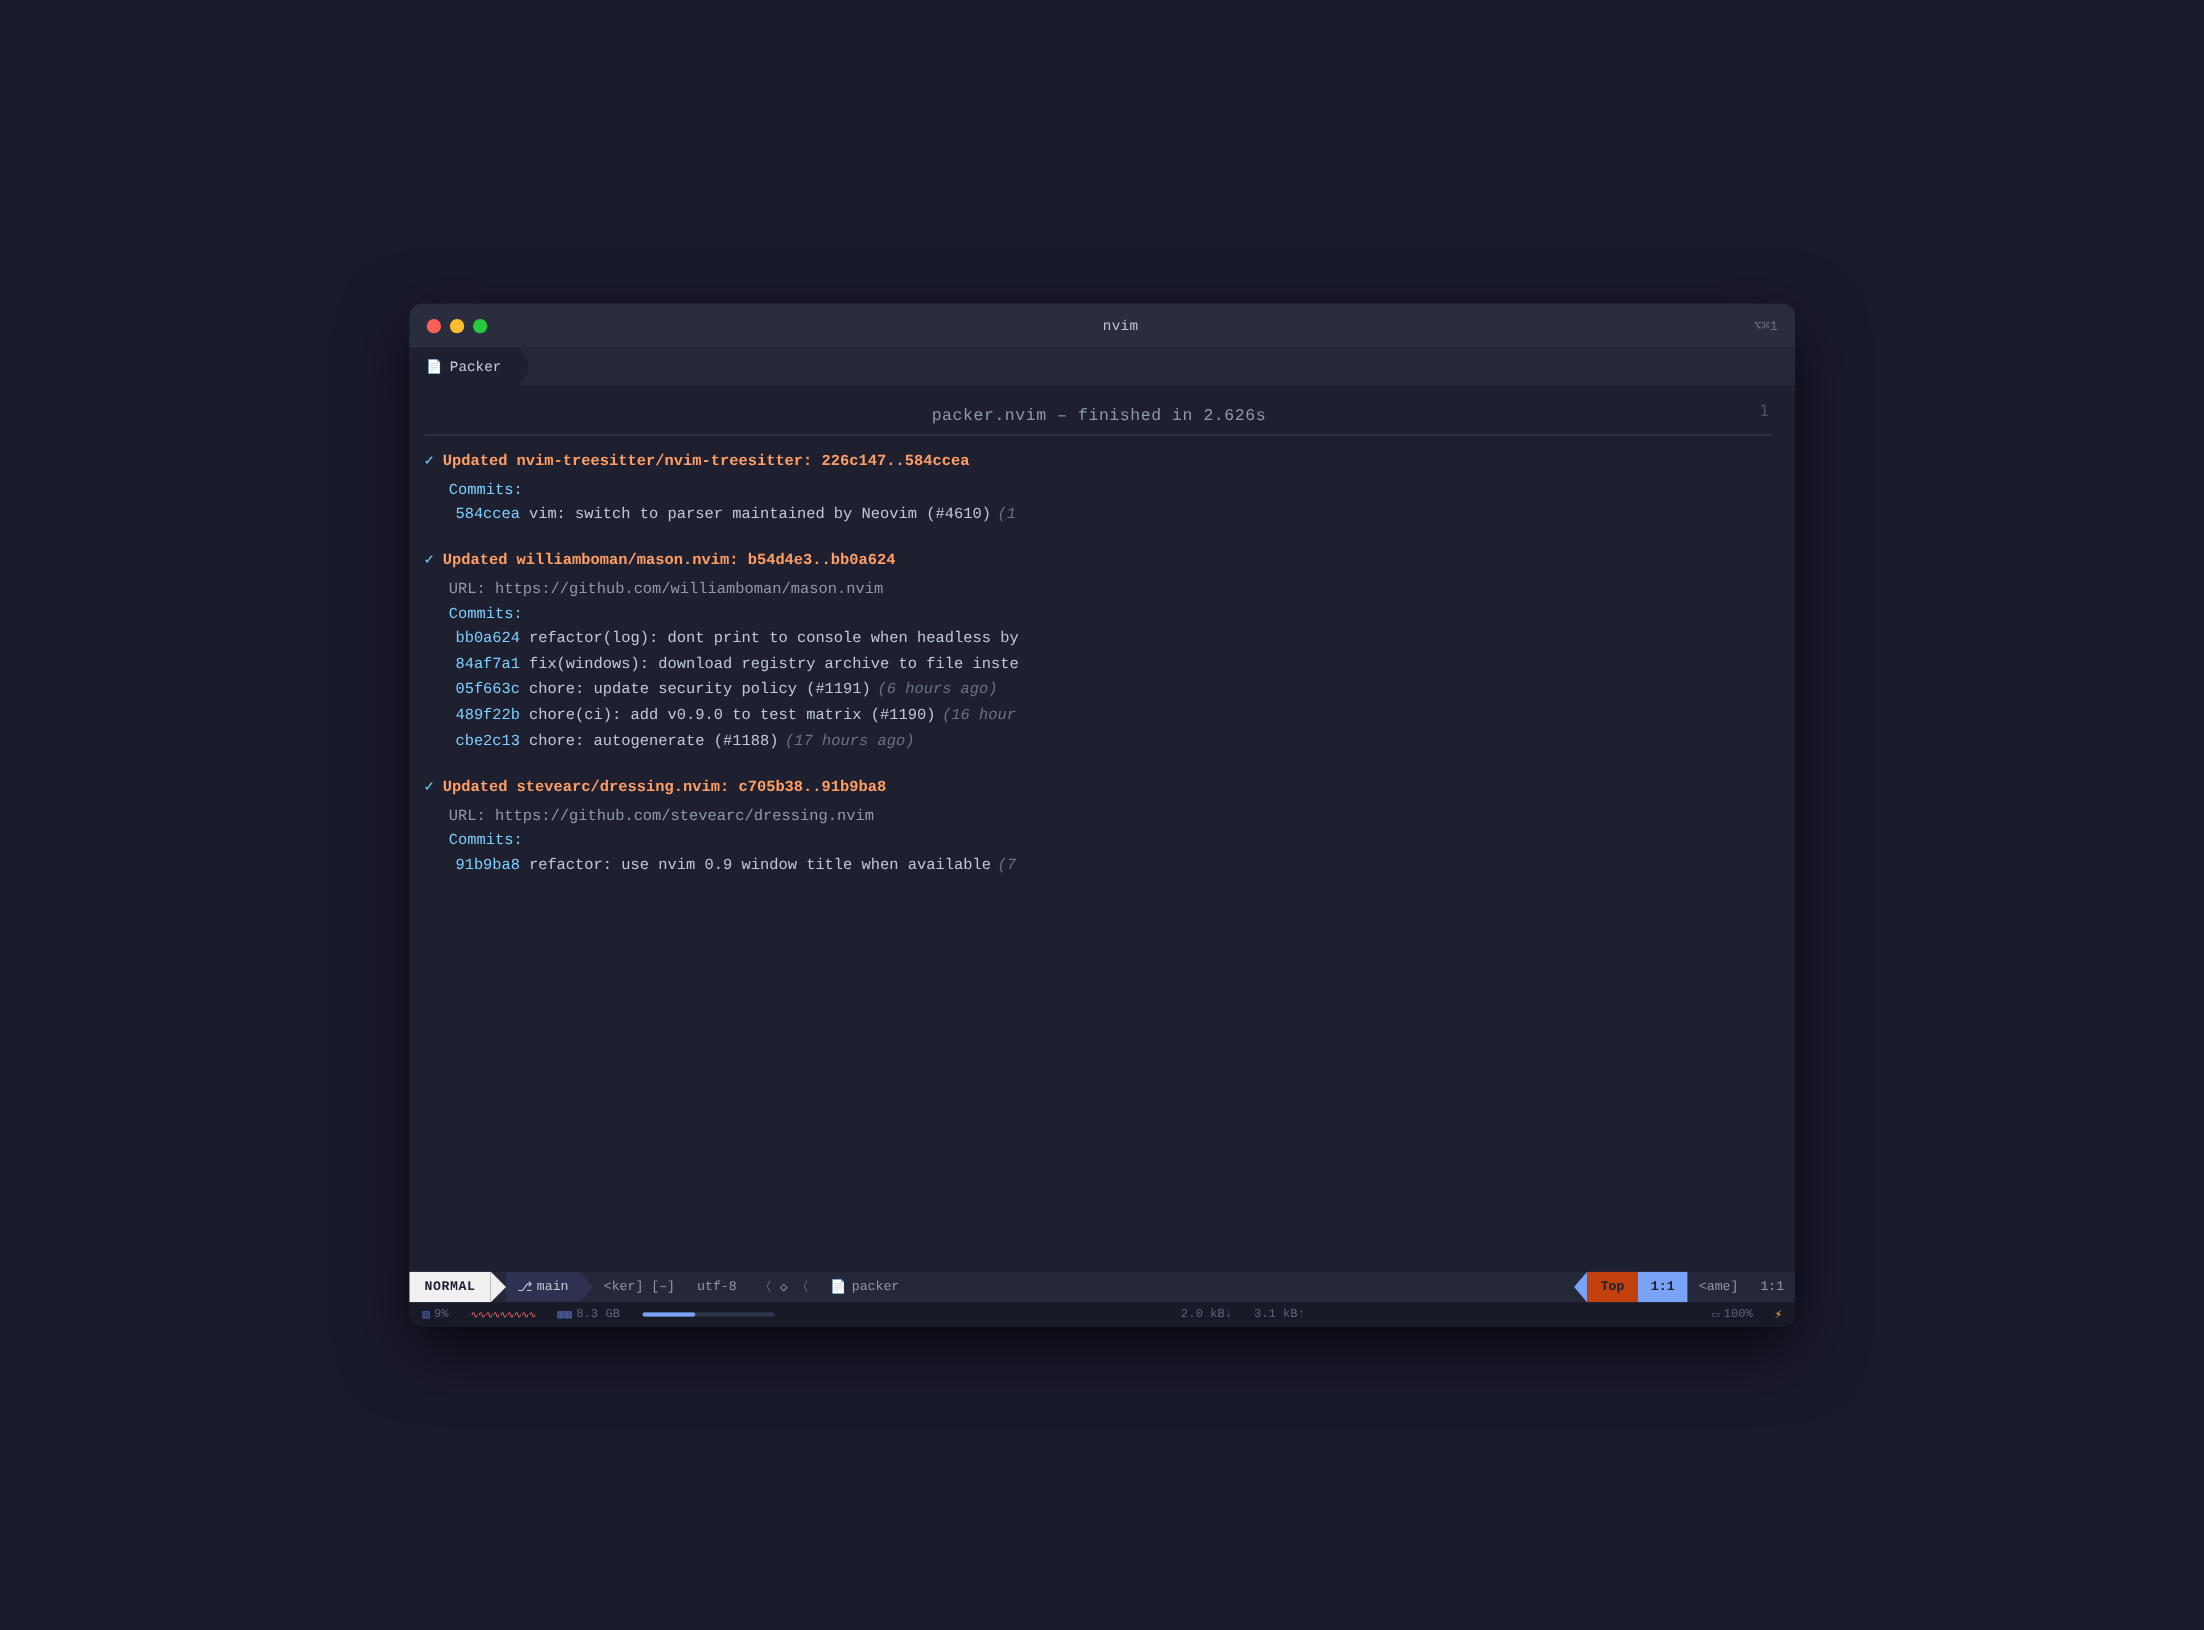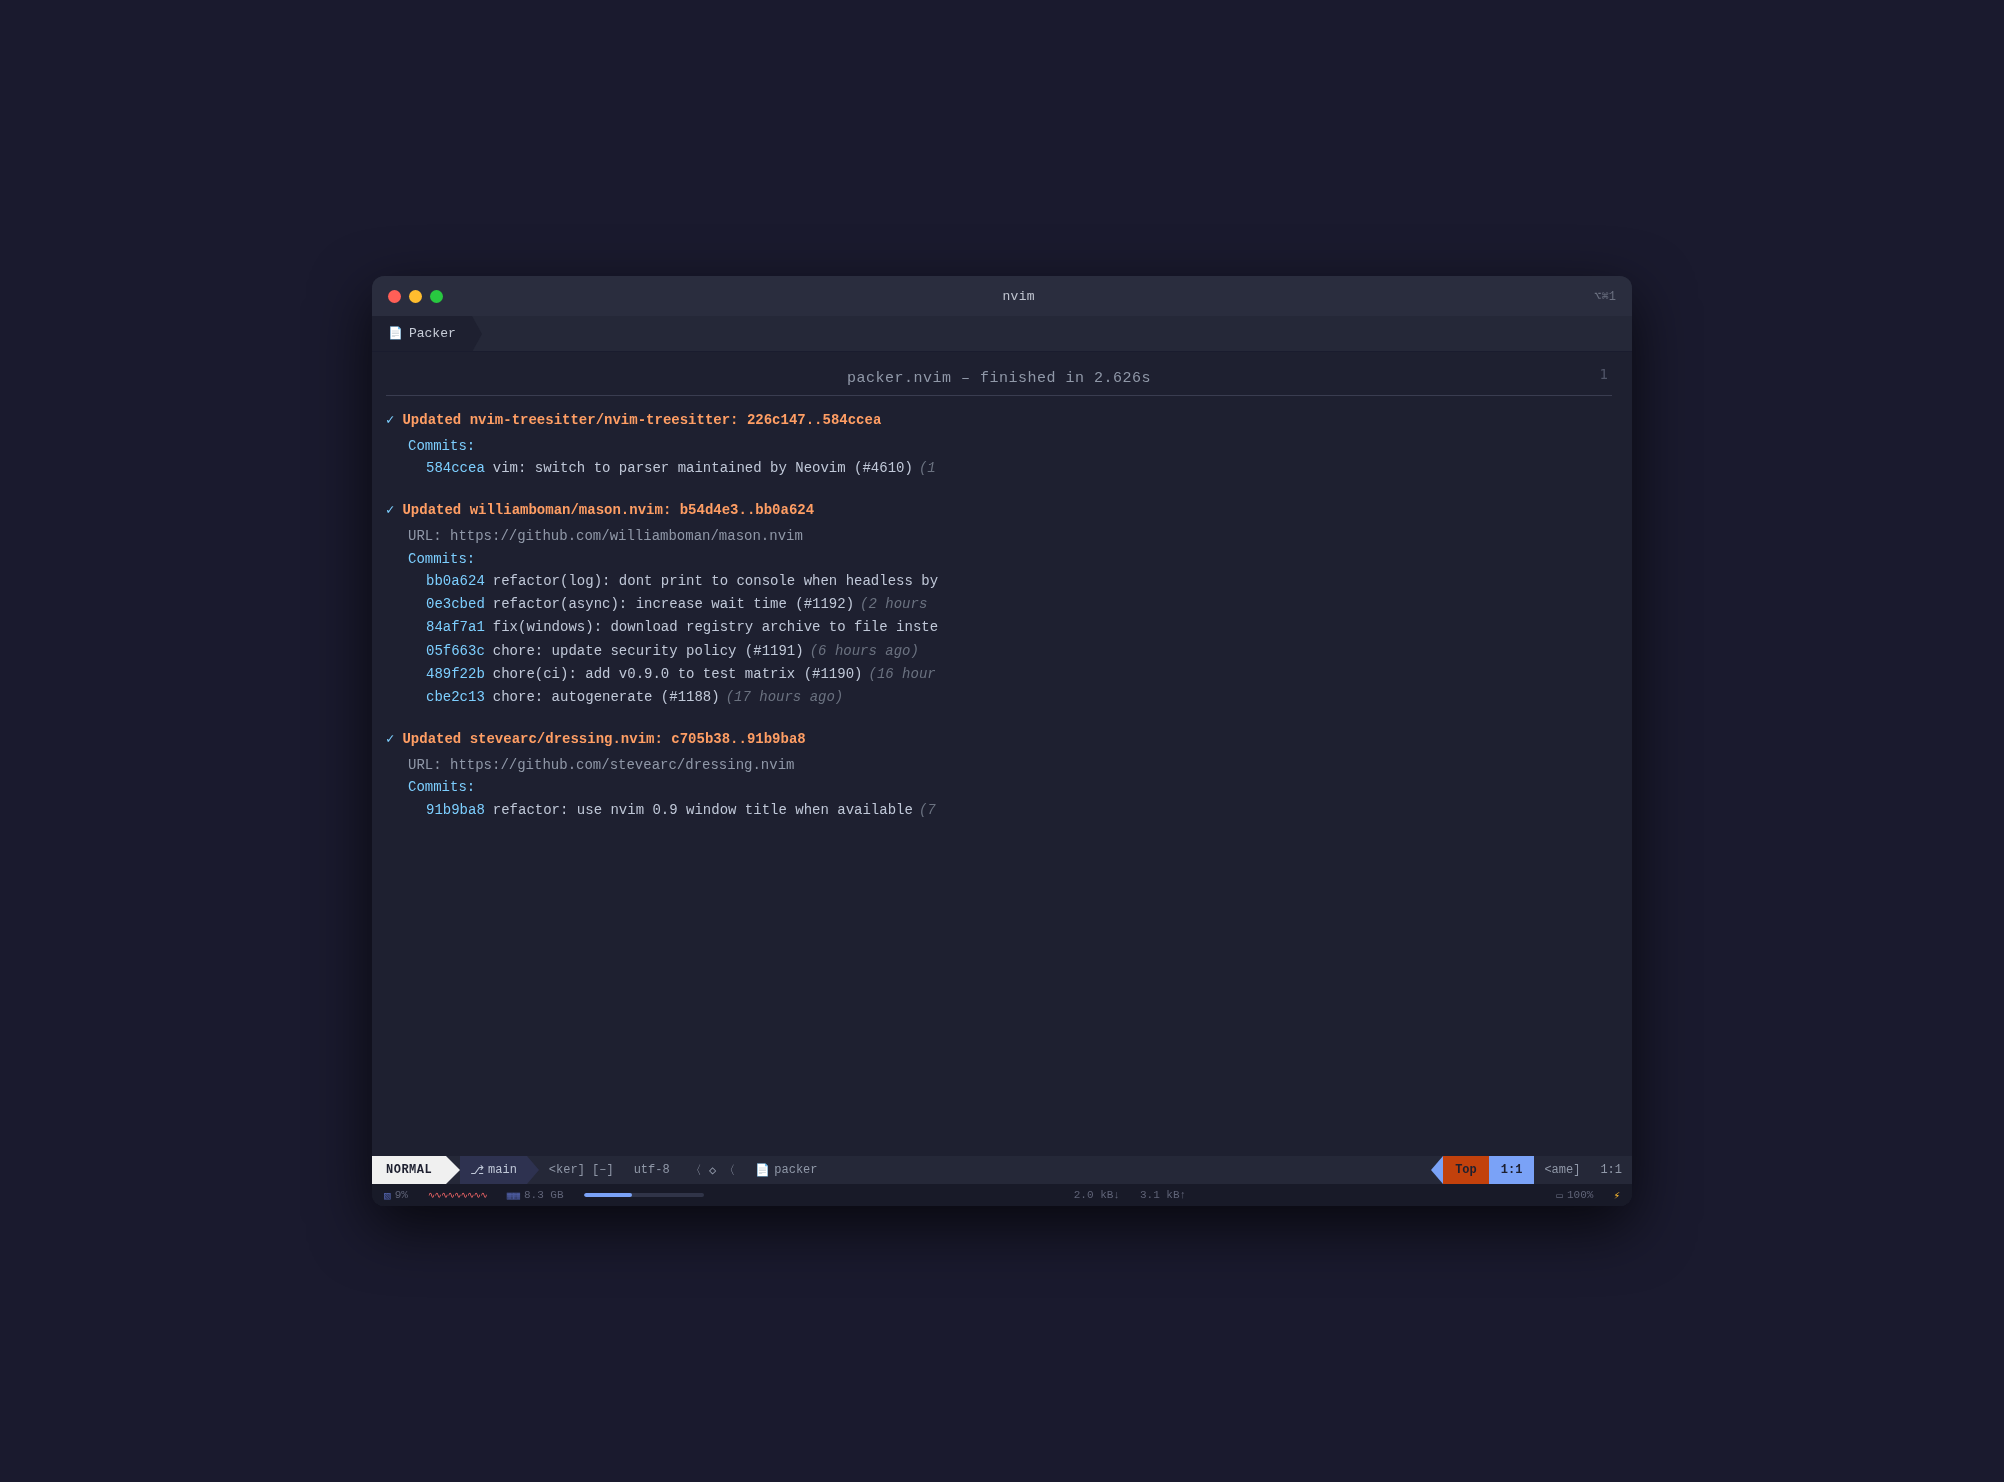--- a/index.html
+++ b/index.html
@@ -170,21 +170,21 @@
     .commits-label {
       color: #7dcfff;
       font-size: 14px;
       margin-left: 22px;
       line-height: 1.6;
     }
 
     .commit-line {
       display: flex;
       align-items: flex-end;
-      margin-left: 40px;
+      margin-left: 28px;
       font-size: 14px;
       line-height: 1.65;
     }
 
     .commit-hash {
       color: #7dcfff;
       flex-shrink: 0;
       margin-right: 8px;
     }
 
@@ -373,25 +373,20 @@
             <span class="checkmark">✓</span>
             <span class="update-title">Updated williamboman/mason.nvim: b54d4e3..bb0a624</span>
           </div>
           <div class="url-line">URL: https://github.com/williamboman/mason.nvim</div>
           <div class="commits-label">Commits:</div>
           <div class="commit-line">
             <span class="commit-hash">bb0a624</span>
             <span class="commit-msg">refactor(log): dont print to console when headless by</span>
           </div>
           <div class="commit-line">
-            <span class="commit-hash">0e3cbed</span>
-            <span class="commit-msg">refactor(async): increase wait time (#1192)</span>
-            <span class="commit-time">(2 hours</span>
-          </div>
-          <div class="commit-line">
             <span class="commit-hash">84af7a1</span>
             <span class="commit-msg">fix(windows): download registry archive to file inste</span>
           </div>
           <div class="commit-line">
             <span class="commit-hash">05f663c</span>
             <span class="commit-msg">chore: update security policy (#1191)</span>
             <span class="commit-time">(6 hours ago)</span>
           </div>
           <div class="commit-line">
             <span class="commit-hash">489f22b</span>

